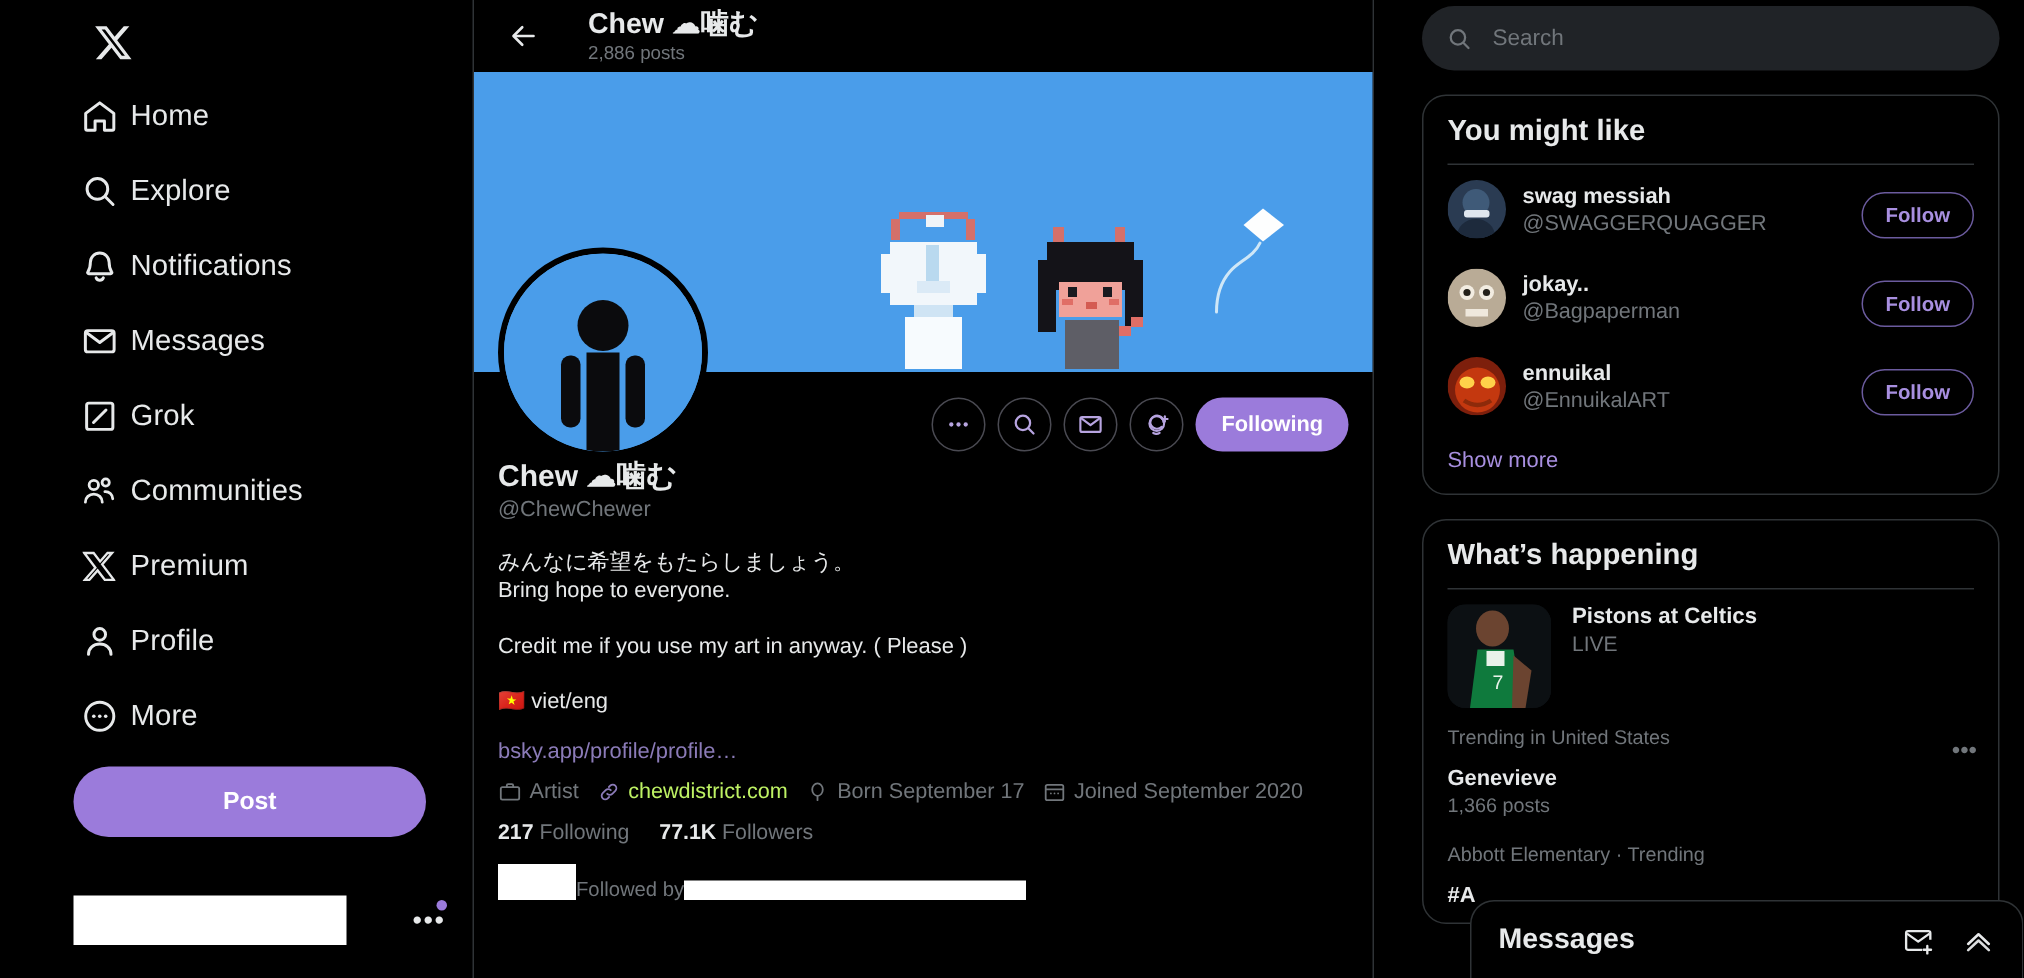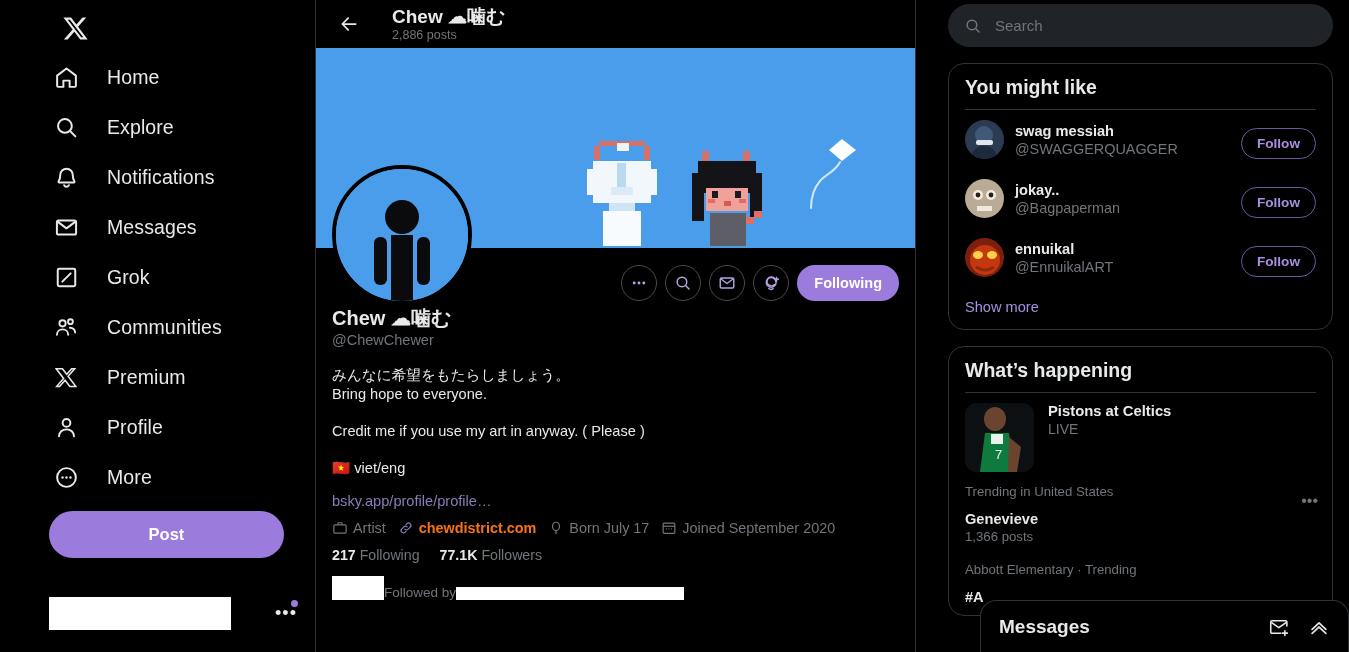--- a/index.html
+++ b/index.html
@@ -10,21 +10,21 @@
     -webkit-font-smoothing:antialiased;
   }
   .app{ display:flex; width:1349px; height:652px; position:relative; }
 
   
   .leftnav{ width:316px; height:652px; flex:0 0 316px; position:relative;
             border-right:1px solid #2f3336; }
   .leftnav-inner{ width:100%; padding-left:49px; }
   .logo{ width:52px; height:52px; display:flex; align-items:center; justify-content:center;
          margin-top:2px; border-radius:50%; }
-  .navitem{ display:flex; align-items:center; gap:28px; height:46px; width:fit-content;
+  .navitem{ display:flex; align-items:center; gap:8px; height:46px; width:fit-content;
             padding:0 14px 0 4px; border-radius:999px; margin-bottom:4px; cursor:pointer; }
   .navitem .ico{ width:26px; height:26px; display:flex; align-items:center; justify-content:center; flex:0 0 26px; }
   .navitem .lbl{ font-size:19.5px; letter-spacing:.1px; color:#e7e9ea; }
   .postbtn{ margin:11px 0 0 0; width:235px; height:47px; border-radius:999px;
             background:#9b7bdb; color:#fff; font-size:16.5px; font-weight:bold;
             display:flex; align-items:center; justify-content:center; cursor:pointer; border:none;
             font-family:"Liberation Sans", sans-serif; }
   .account{ position:absolute; left:49px; bottom:15px; width:250px; height:48px;
             display:flex; align-items:center; justify-content:space-between; cursor:pointer; }
   .redact-acct{ width:182px; height:33px; background:#fff; }
@@ -61,21 +61,21 @@
            background:#4a9dea; border:4px solid #000; overflow:hidden; }
 
   .bio{ padding:0 16px; margin-top:-4px; }
   .dispname{ font-size:20px; font-weight:bold; line-height:1.25; }
   .handle{ font-size:14.5px; color:#71767b; margin-top:1px; }
   .biotext{ font-size:14.6px; line-height:18.5px; margin-top:18px; white-space:pre-wrap; }
   .biolink{ font-size:14.6px; color:#8b7bb8; margin-top:16px; display:inline-block; cursor:pointer; }
   .meta{ display:flex; align-items:flex-end; flex-wrap:wrap; gap:12px; margin-top:10px;
          font-size:14.4px; color:#71767b; }
   .meta .m{ display:flex; align-items:center; gap:5px; }
-  .meta a{ color:#f97316; text-decoration:none; cursor:pointer;font-weight:bold; }
+  .meta a{ color:#bef264; text-decoration:none; cursor:pointer; }
   .stats{ display:flex; gap:20px; margin-top:11px; font-size:14.2px; color:#71767b; }
   .stats b{ color:#e7e9ea; }
   .followedby{ display:flex; align-items:flex-end; margin-top:13px; font-size:13.5px; color:#71767b; }
   .redact-sm{ width:52px; height:24px; background:#fff; }
   .redact-lg{ width:228px; height:13px; background:#fff; }
 
   
   .right{ width:433px; flex:0 0 433px; height:652px; padding:4px 16px 0 32px; position:relative; }
   .searchwrap{ height:43px; border-radius:999px; background:#202327; display:flex;
                align-items:center; gap:13px; padding:0 16px; }
@@ -353,21 +353,21 @@
               <path d="M10.2 13.8a3.6 3.6 0 0 0 5.1 0l3-3a3.6 3.6 0 1 0-5.1-5.1l-1.3 1.3"></path>
               <path d="M13.8 10.2a3.6 3.6 0 0 0-5.1 0l-3 3a3.6 3.6 0 1 0 5.1 5.1l1.3-1.3"></path>
             </svg>
           <a>chewdistrict.com</a>
         </span>
         <span class="m">
           <svg width="16" height="16" viewBox="0 0 24 24" fill="none" stroke="#71767b" stroke-width="1.8">
               <ellipse cx="12" cy="9.6" rx="5.3" ry="6.2"></ellipse>
               <path d="M12 15.8v4.4" stroke-linecap="round"></path>
             </svg>
-          <span>Born July 17</span>
+          <span>Born September 17</span>
         </span>
         <span class="m">
           <svg width="16" height="16" viewBox="0 0 24 24" fill="none" stroke="#71767b" stroke-width="1.8">
               <rect x="3.2" y="4.8" width="17.6" height="15.4" rx="1.8"></rect>
               <line x1="3.2" y1="9.4" x2="20.8" y2="9.4"></line>
               <circle cx="8.4" cy="13.4" r=".9" fill="#71767b" stroke="none"></circle>
               <circle cx="12" cy="13.4" r=".9" fill="#71767b" stroke="none"></circle>
               <circle cx="15.6" cy="13.4" r=".9" fill="#71767b" stroke="none"></circle>
             </svg>
           <span>Joined September 2020</span>

